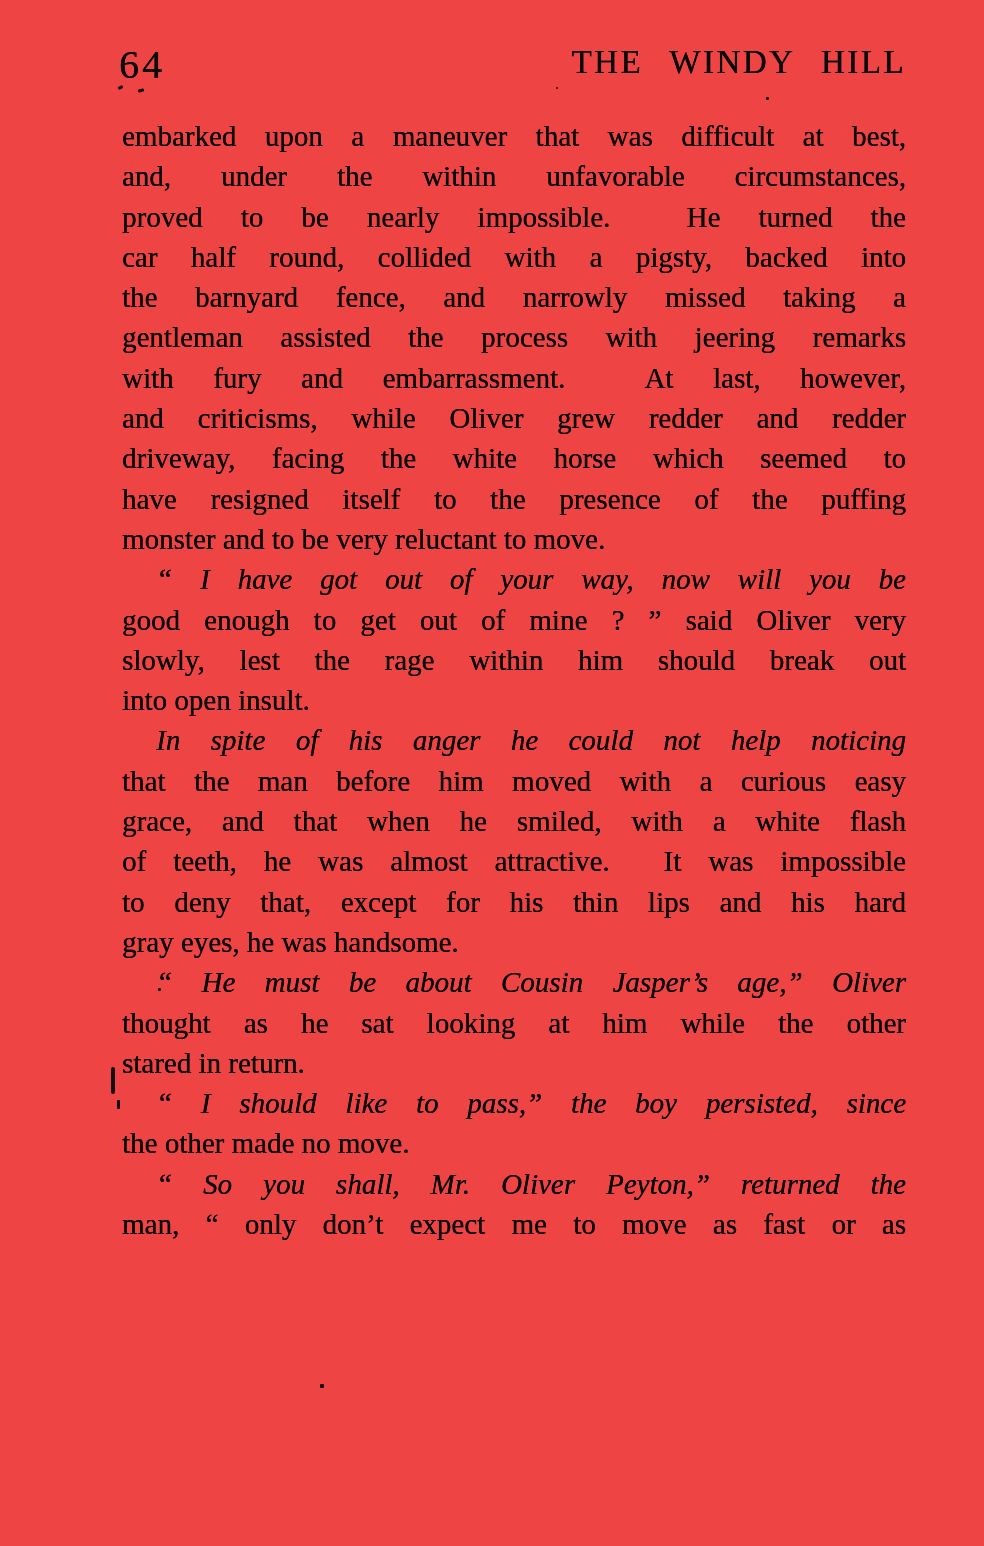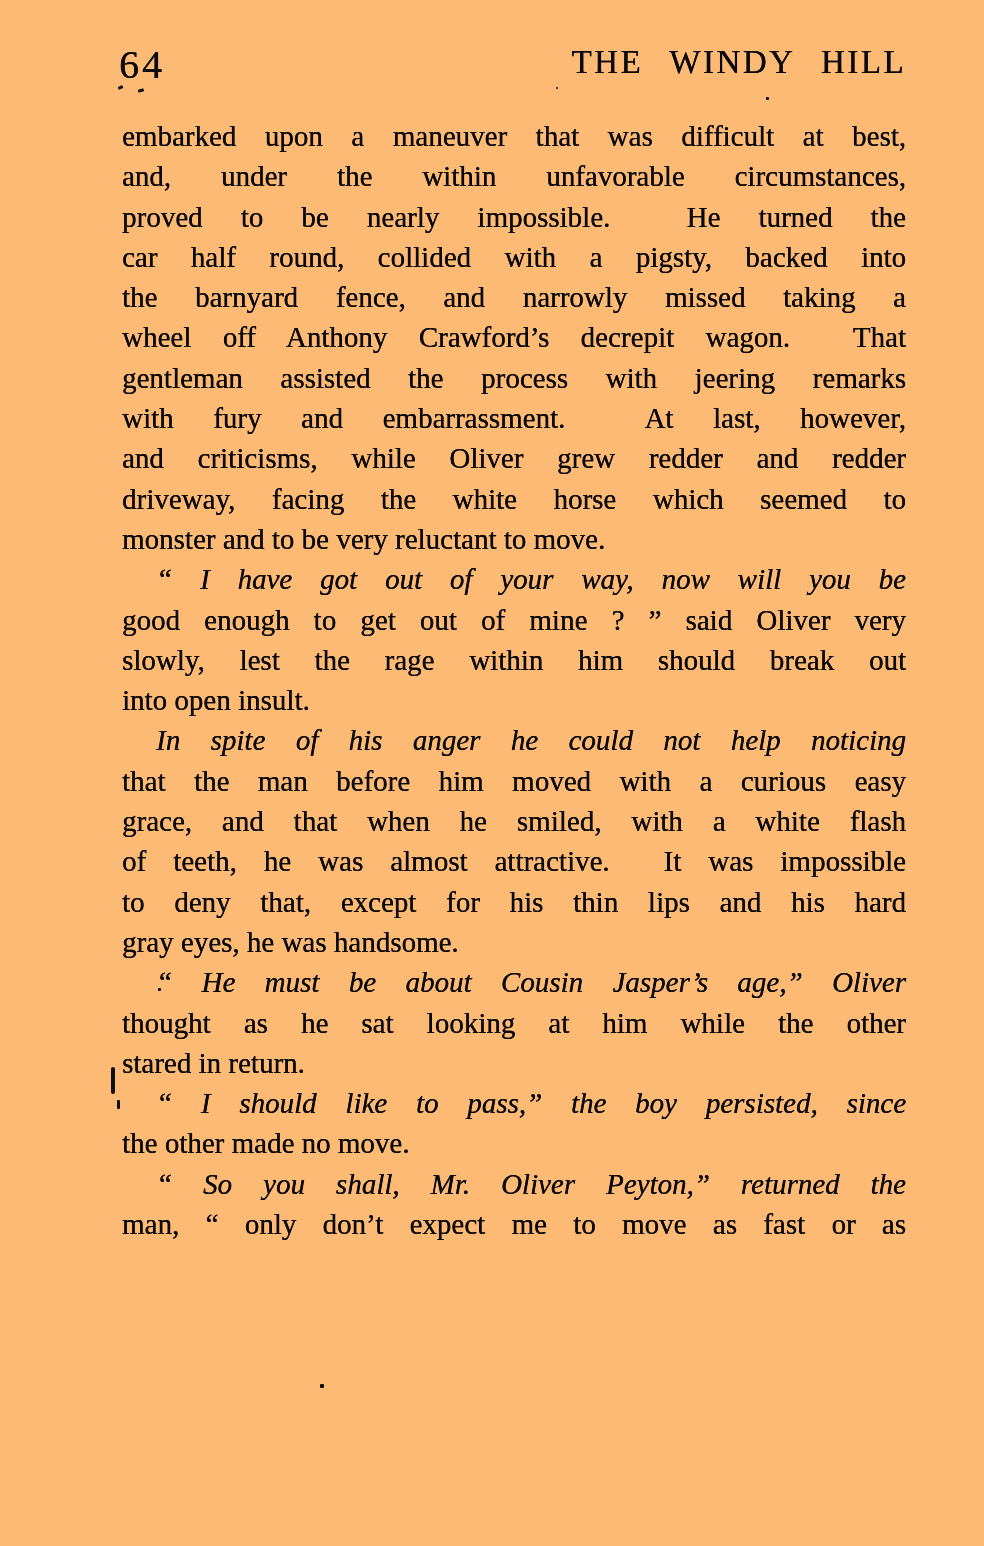--- a/index.html
+++ b/index.html
@@ -4,21 +4,21 @@
 <style>
   html, body {
     margin: 0;
     padding: 0;
     background: #ffffff;
   }
   .page {
     position: relative;
     width: 984px;
     height: 1546px;
-    background: #fdba74;
+    background: #ef4444;
     overflow: hidden;
     font-family: "Liberation Serif", "DejaVu Serif", serif;
     color: #0a0a0a;
   }
   .pagenum {
     position: absolute;
     left: 119px;
     top: 45px;
     font-size: 40px;
     letter-spacing: 3px;
@@ -80,25 +80,25 @@
   <div class="pagenum">64</div>
 
   <div class="running-title">THE WINDY HILL</div>
 
   <div class="textblock">
     <div class="ln">embarked upon a maneuver that was difficult at best,</div>
     <div class="ln">and, under the within unfavorable circumstances,</div>
     <div class="ln">proved to be nearly impossible. &nbsp;He turned the</div>
     <div class="ln">car half round, collided with a pigsty, backed into</div>
     <div class="ln">the barnyard fence, and narrowly missed taking a</div>
-    <div class="ln">wheel off Anthony Crawford’s decrepit wagon. &nbsp;That</div>
     <div class="ln">gentleman assisted the process with jeering remarks</div>
     <div class="ln">with fury and embarrassment. &nbsp;At last, however,</div>
     <div class="ln">and criticisms, while Oliver grew redder and redder</div>
     <div class="ln">driveway, facing the white horse which seemed to</div>
+    <div class="ln">have resigned itself to the presence of the puffing</div>
     <div class="ln ln-last">monster and to be very reluctant to move.</div>
     <div class="ln ln-indent">“ I have got out of your way, now will you be</div>
     <div class="ln">good enough to get out of mine ? ” said Oliver very</div>
     <div class="ln">slowly, lest the rage within him should break out</div>
     <div class="ln ln-last">into open insult.</div>
     <div class="ln ln-indent">In spite of his anger he could not help noticing</div>
     <div class="ln">that the man before him moved with a curious easy</div>
     <div class="ln">grace, and that when he smiled, with a white flash</div>
     <div class="ln">of teeth, he was almost attractive. &nbsp;It was impossible</div>
     <div class="ln">to deny that, except for his thin lips and his hard</div>

